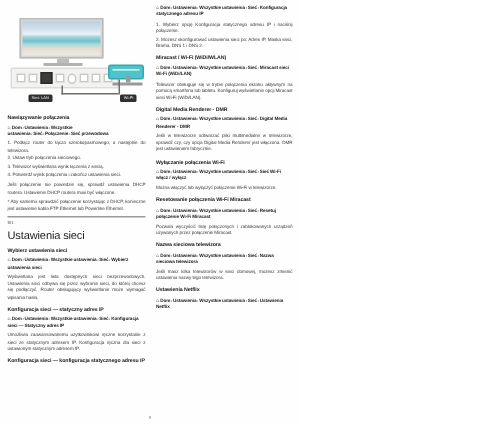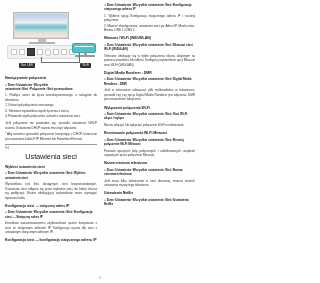--- a/index.html
+++ b/index.html
@@ -62,21 +62,21 @@
     font-size:2.6px;line-height:5px;height:5px;
     padding:0 2px;border-radius:1px;white-space:nowrap;
     letter-spacing:.1px;
   }
   .tag.left{left:14px;top:56px;}
   .tag.right{right:6px;top:56px;}
 
   
   h2.sect{
     font-size:7.4px;line-height:9px;margin:2px 0 4px 0;
-    font-weight:normal;color:#1c1c1c;letter-spacing:-.1px;text-align:center;
+    font-weight:normal;color:#1c1c1c;letter-spacing:-.1px;
   }
   .sect-num{
     font-size:3px;line-height:4px;color:#555;margin:0;
   }
   .rule{border:0;border-top:.5px solid #9a9a98;margin:3px 0 1px 0;}
 
   h3{
     font-size:3.5px;line-height:5px;margin:4px 0 1.5px 0;
     font-weight:bold;color:#1a1a1a;letter-spacing:-.05px;
   }

